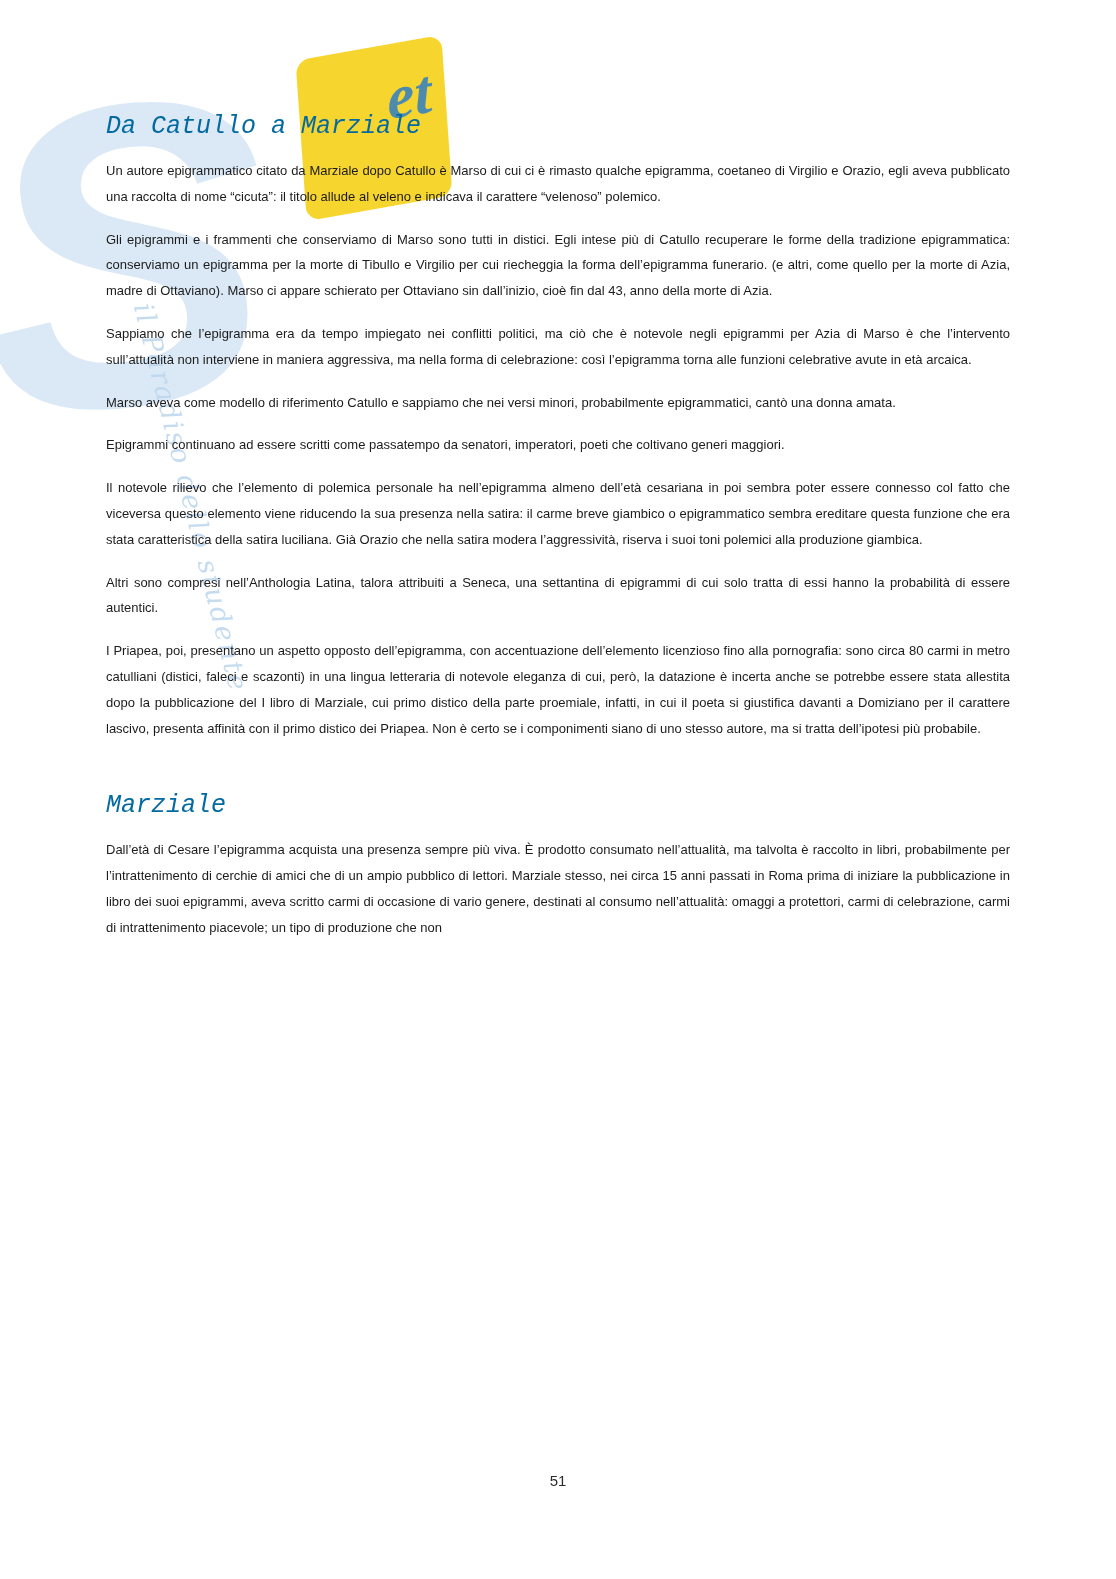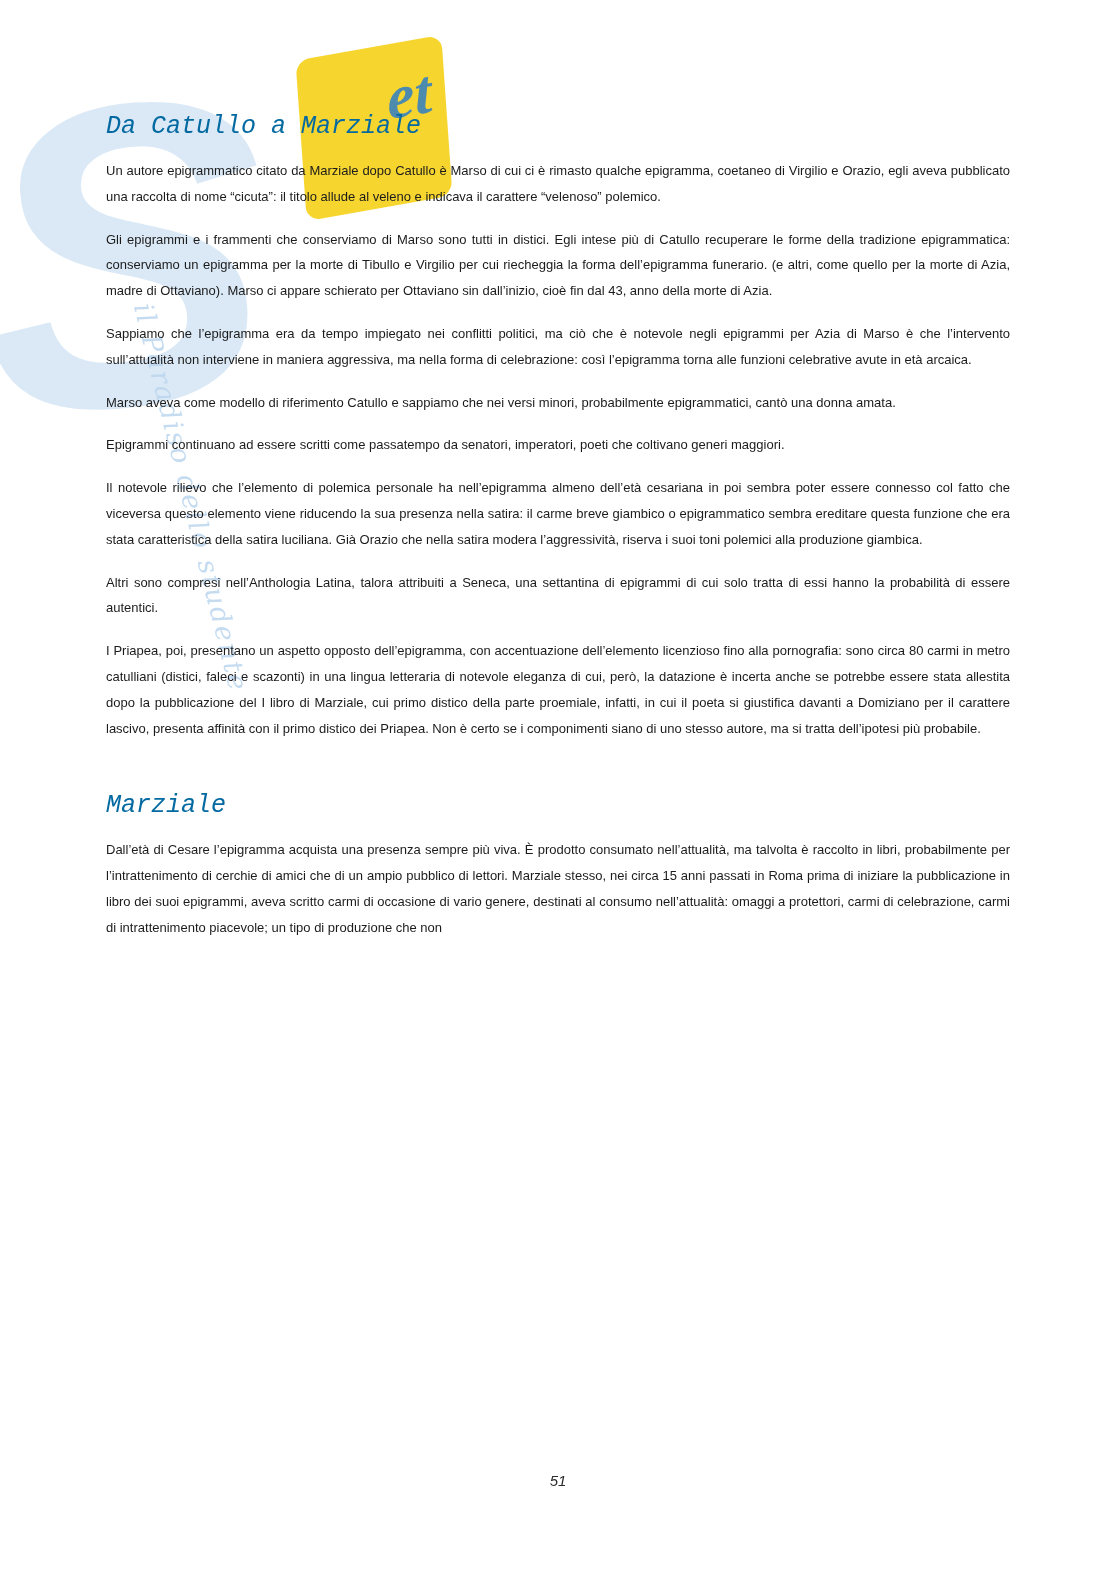--- a/index.html
+++ b/index.html
@@ -98,21 +98,20 @@
   }
   .page-number {
     position: absolute;
     left: 0;
     top: 1472px;
     width: 1116px;
     text-align: center;
     font-size: 15px;
     color: #2b2b2b;
     z-index: 1;
-    font-style: italic;
   }
 </style>
 </head>
 <body>
 
 <div class="watermark">
   <div class="wm-big-letter">S</div>
   <div class="wm-yellow">
     <span class="wm-et">et</span>
   </div>

